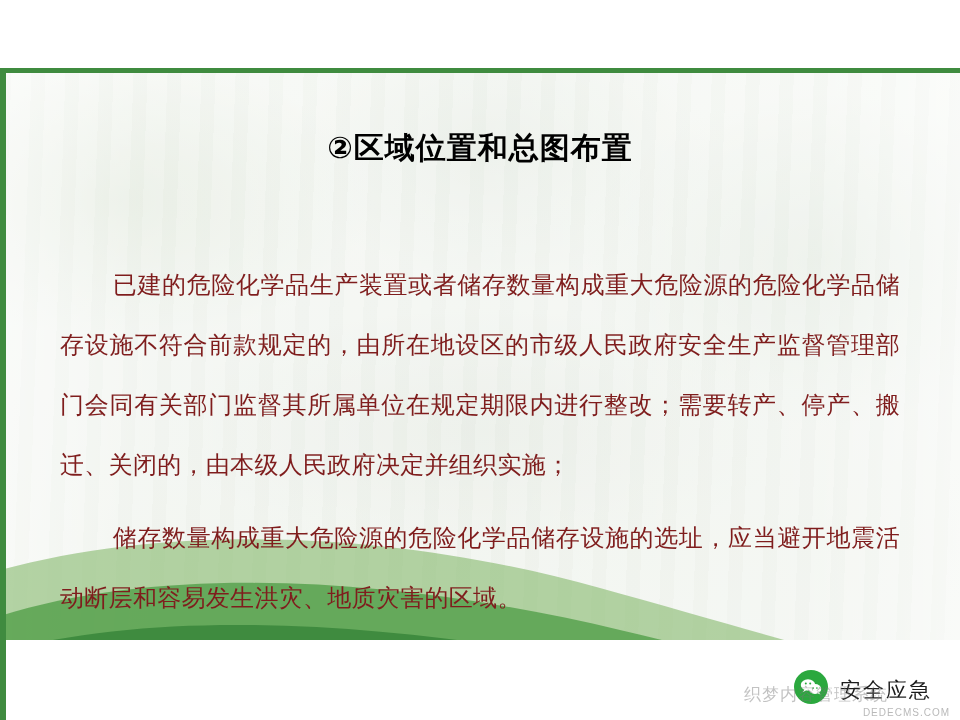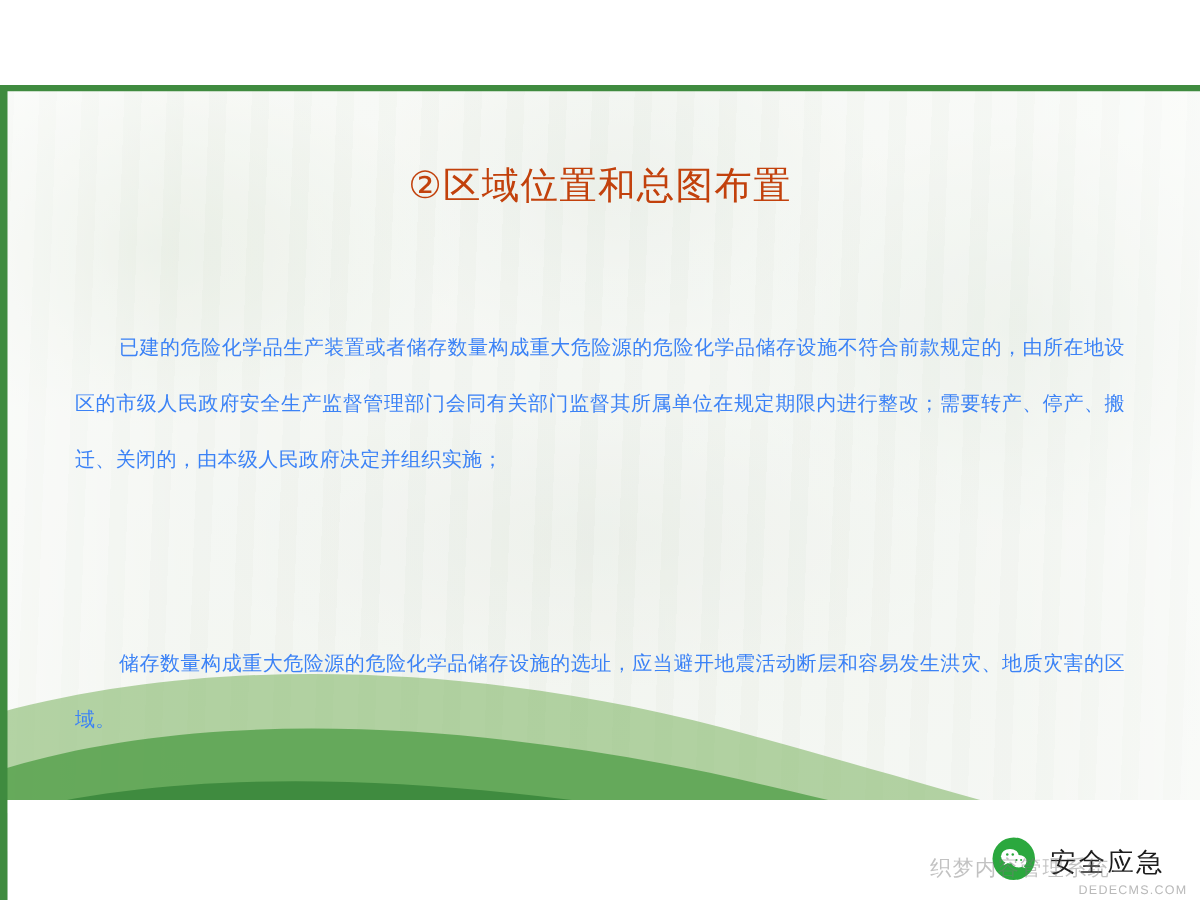--- a/index.html
+++ b/index.html
@@ -91,34 +91,34 @@
     background: #ffffff;
     z-index: 7;
   }
   .title {
     position: absolute;
     left: 0; top: 128px;
     width: 960px;
     text-align: center;
     font-family: "DejaVu Sans", "Liberation Sans", sans-serif;
     font-size: 30px;
-    font-weight: 400;
-    color: #c2410c;
+    font-weight: 700;
+    color: #000000;
     letter-spacing: 1px;
     z-index: 10;
   }
   .body-block {
     position: absolute;
     left: 60px;
     width: 840px;
     z-index: 10;
     font-family: "DejaVu Sans", "Liberation Sans", sans-serif;
-    font-size: 16px;
-    color: #3b82f6;
-    line-height: 45px;
+    font-size: 24px;
+    color: #7f1d1d;
+    line-height: 60px;
     letter-spacing: 0.3px;
     text-align: justify;
   }
   .para1 { top: 255px; }
   .para2 { top: 508px; }
   .para-indent { text-indent: 2.2em; }
   .footer-brand {
     position: absolute;
     right: 28px;
     bottom: 16px;

